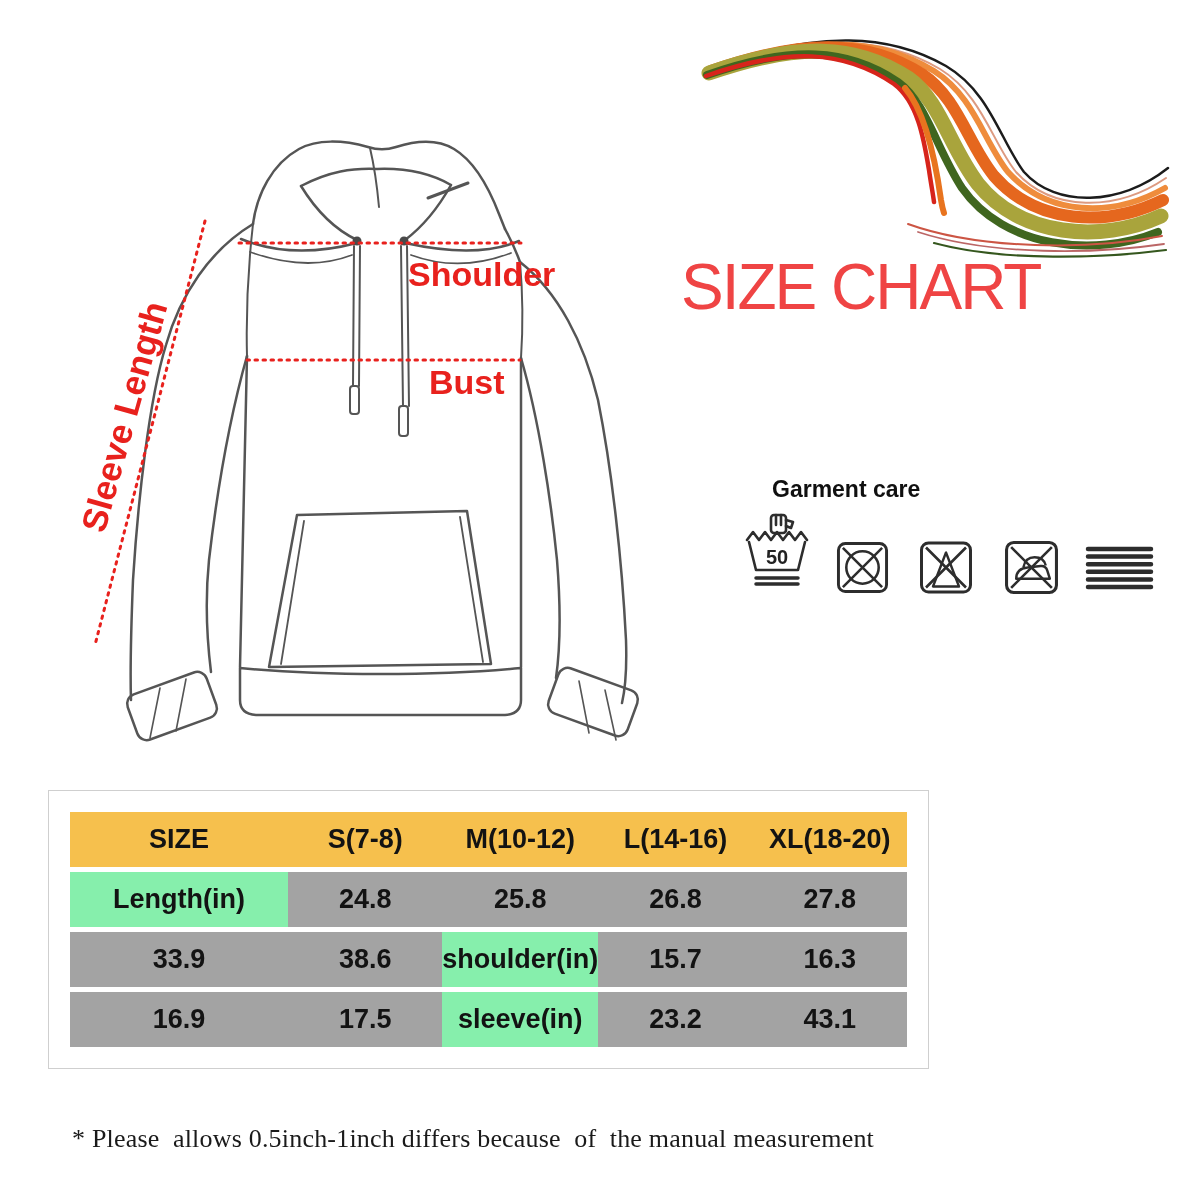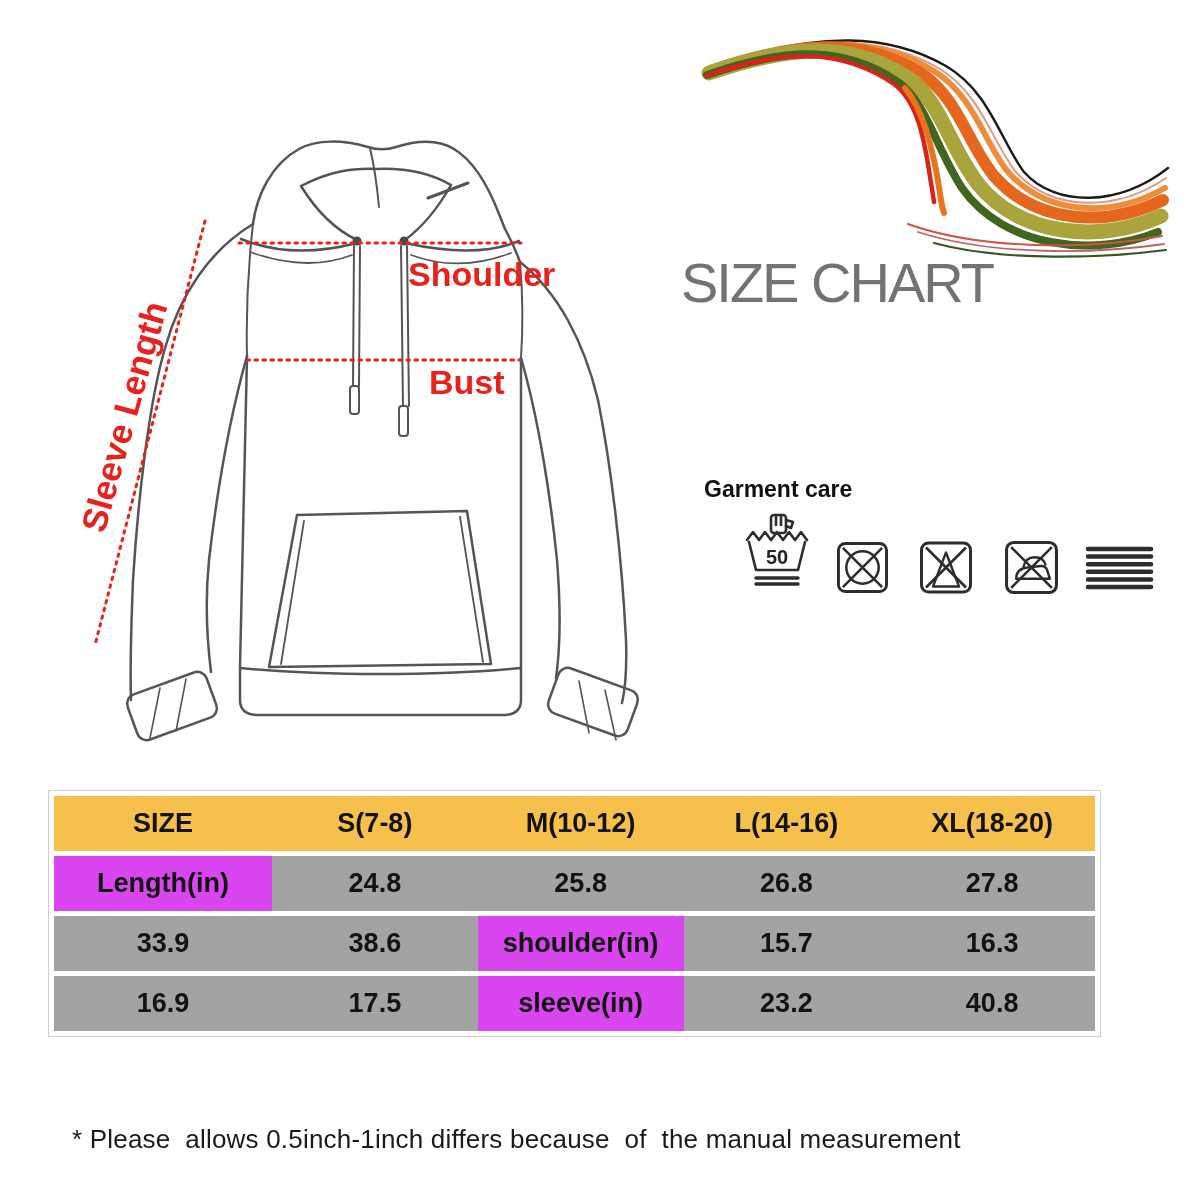--- a/index.html
+++ b/index.html
@@ -1,33 +1,33 @@
 <!DOCTYPE html>
 <html><head>
 <meta charset="utf-8">
 <style>
   html,body{margin:0;padding:0;background:#fff;}
   .canvas{position:relative;width:1200px;height:1200px;background:#ffffff;overflow:hidden;
           font-family:"Liberation Sans", sans-serif;}
   .art{position:absolute;left:0;top:0;width:1200px;height:1200px;}
-  .title{position:absolute;left:681px;top:255px;font-size:56px;line-height:1;font-weight:400;
-         letter-spacing:-2px;color:#737373;white-space:nowrap;}
-  .gc-heading{position:absolute;left:704px;top:476px;font-size:23px;font-weight:bold;color:#101010;}
+  .title{position:absolute;left:681px;top:255px;font-size:64px;line-height:1;font-weight:400;
+         letter-spacing:-2px;color:#ef4444;white-space:nowrap;}
+  .gc-heading{position:absolute;left:772px;top:476px;font-size:23px;font-weight:bold;color:#101010;}
   .gc-icon{position:absolute;}
   .gc-icon svg{display:block;width:100%;height:100%;}
-  .size-table{position:absolute;left:48px;top:790px;width:1053px;box-sizing:border-box;
-              background:#fff;border:1px solid #cfcfcf;padding:5px;display:grid;
+  .size-table{position:absolute;left:48px;top:790px;width:881px;box-sizing:border-box;
+              background:#fff;border:1px solid #cfcfcf;padding:21px;display:grid;
               grid-template-columns:218px 1fr 1fr 1fr 1fr;grid-auto-rows:55px;gap:5px 0;}
   .cell{display:flex;align-items:center;justify-content:center;font-weight:bold;
         font-size:27px;color:#131313;}
   .cell.head{background:#f6c04d;}
-  .cell.rowlabel{background:#d946ef;}
+  .cell.rowlabel{background:#86efac;}
   .cell.val{background:#a3a3a3;}
   .footnote{position:absolute;left:72px;top:1124px;font-size:26px;color:#1a1a1a;
-            white-space:pre-wrap;letter-spacing:0.2px;}
+            white-space:pre-wrap;letter-spacing:0.2px;font-family:Liberation Serif, serif;}
 </style>
 </head>
 <body>
 
 <div class="canvas">
 
   <svg class="art" viewBox="0 0 1200 1200" xmlns="http://www.w3.org/2000/svg">
 
     <g fill="none" stroke-linecap="round">
       <path d="M716 66 C 820 30 890 34 946 66 C 990 92 1000 140 1024 172 C 1056 208 1120 206 1168 168" stroke="#1c1c1c" stroke-width="2.5"></path>
@@ -160,18 +160,18 @@
     <div class="cell val">38.6</div>
 
     <div class="cell rowlabel">shoulder(in)</div>
     <div class="cell val">15.7</div>
     <div class="cell val">16.3</div>
     <div class="cell val">16.9</div>
     <div class="cell val">17.5</div>
 
     <div class="cell rowlabel">sleeve(in)</div>
     <div class="cell val">23.2</div>
-    <div class="cell val">40.8</div>
+    <div class="cell val">43.1</div>
   </div>
 
   <div class="footnote">* Please  allows 0.5inch-1inch differs because  of  the manual measurement</div>
 
 </div>
 
 </body></html>

